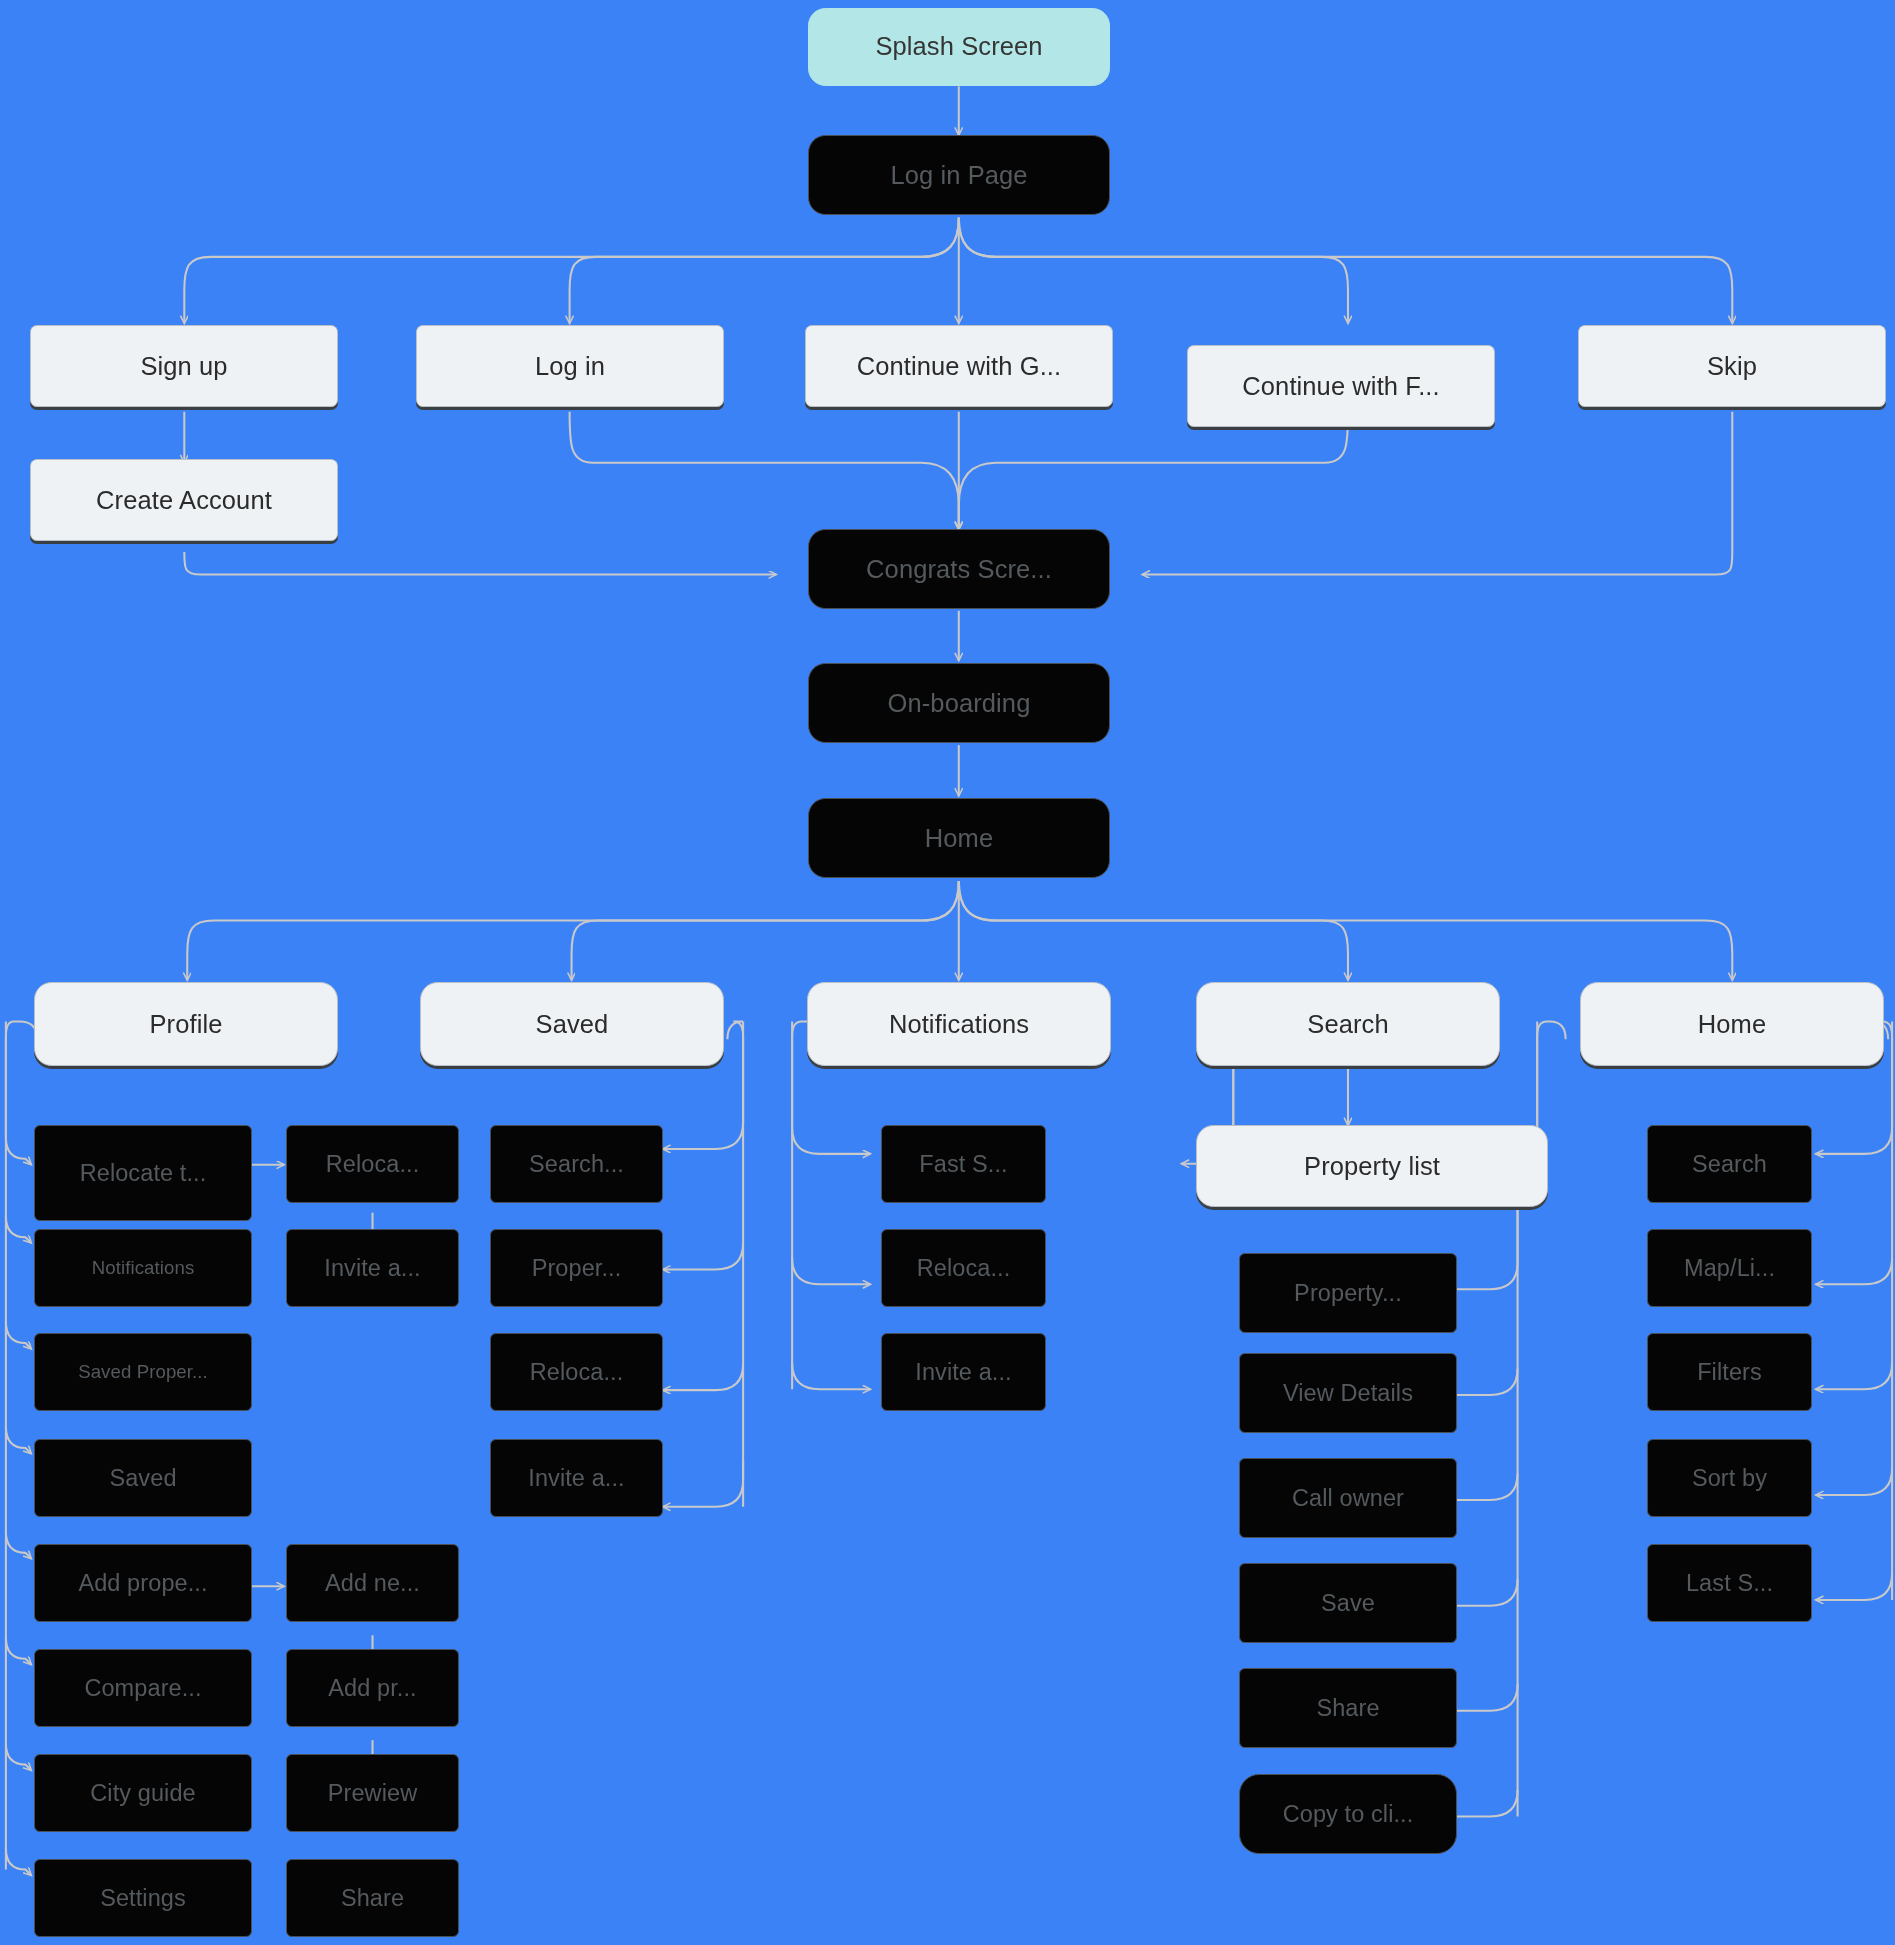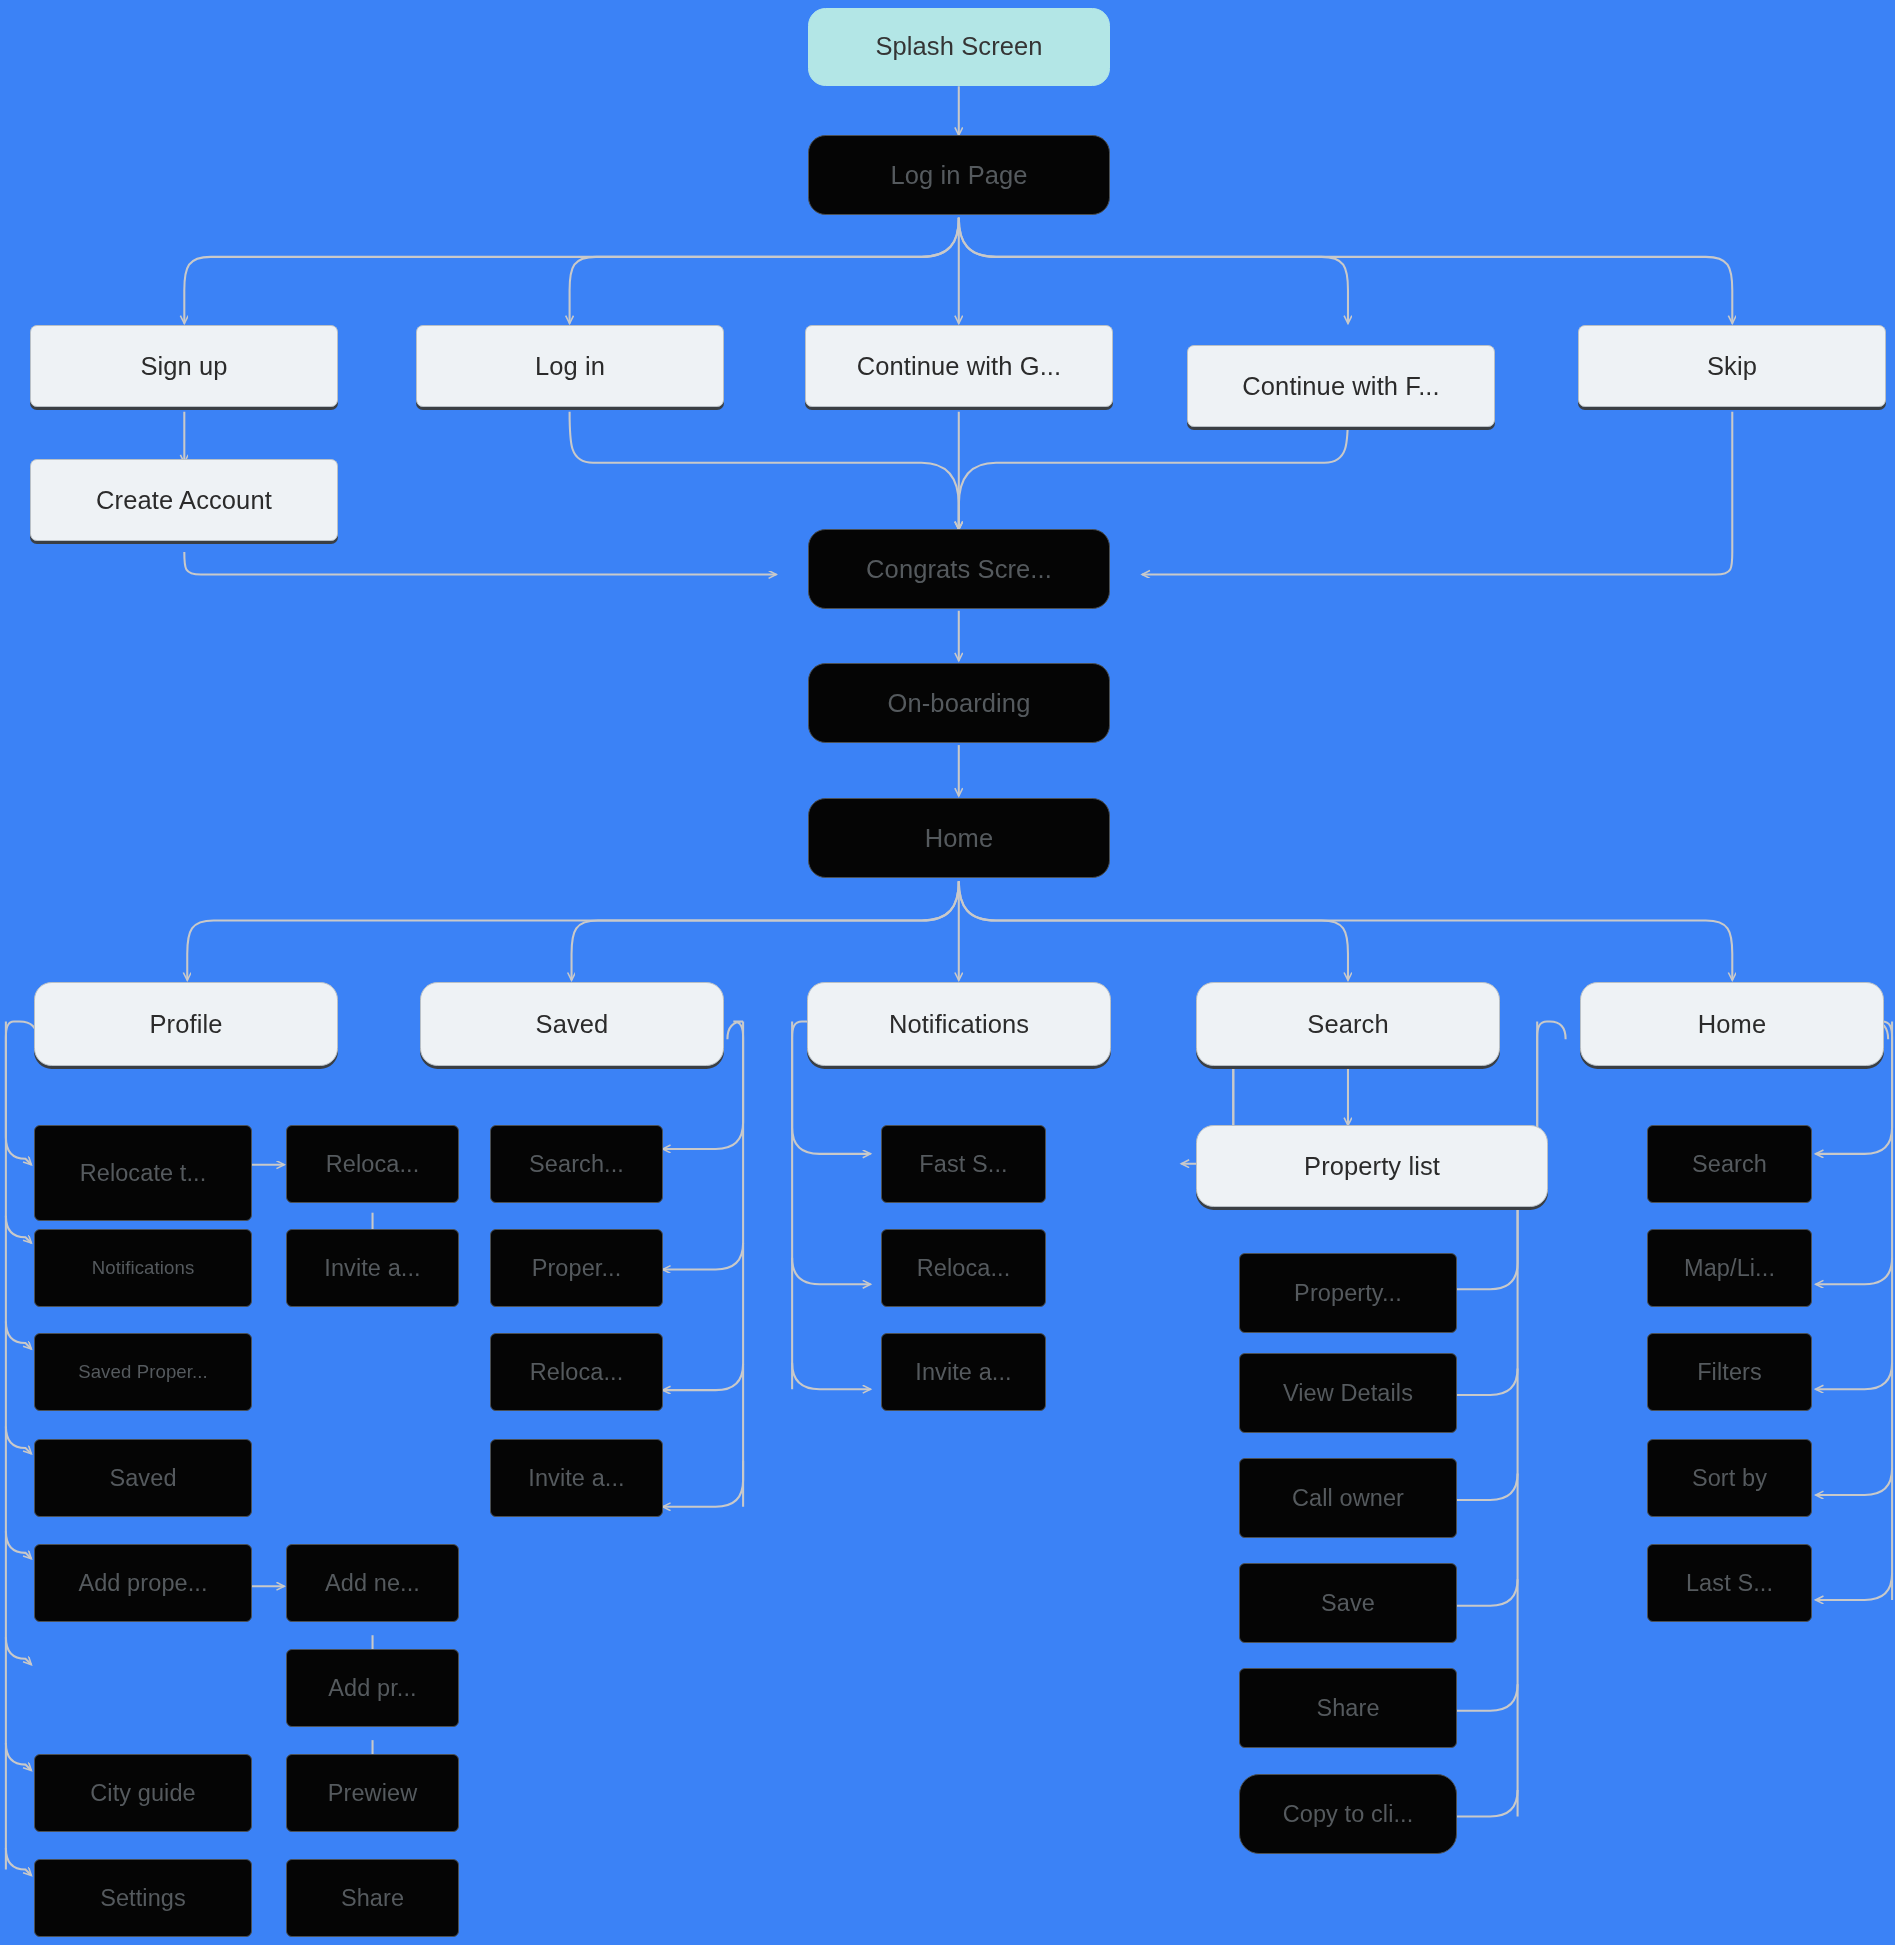--- a/index.html
+++ b/index.html
@@ -193,20 +193,21 @@
 
   <div class="node light rad-pill fs-26" style="left:1196px; top:982px; width:304px; height:84px;">Search</div>
 
   <div class="node light rad-pill fs-26" style="left:1580px; top:982px; width:304px; height:84px;">Home</div>
 
   <div class="node dark rad-small fs-24" style="left:34px; top:1125px; width:218px; height:96px;">Relocate t...</div>
   <div class="node dark rad-small fs-19" style="left:34px; top:1229px; width:218px; height:78px;">Notifications</div>
   <div class="node dark rad-small fs-19" style="left:34px; top:1333px; width:218px; height:78px;">Saved Proper...</div>
   <div class="node dark rad-small fs-24" style="left:34px; top:1439px; width:218px; height:78px;">Saved</div>
   <div class="node dark rad-small fs-24" style="left:34px; top:1544px; width:218px; height:78px;">Add prope...</div>
+  <div class="node dark rad-small fs-24" style="left:34px; top:1649px; width:218px; height:78px;">Compare...</div>
   <div class="node dark rad-small fs-24" style="left:34px; top:1754px; width:218px; height:78px;">City guide</div>
   <div class="node dark rad-small fs-24" style="left:34px; top:1859px; width:218px; height:78px;">Settings</div>
 
   <div class="node dark rad-small fs-24" style="left:286px; top:1125px; width:173px; height:78px;">Reloca...</div>
   <div class="node dark rad-small fs-24" style="left:286px; top:1229px; width:173px; height:78px;">Invite a...</div>
   <div class="node dark rad-small fs-24" style="left:286px; top:1544px; width:173px; height:78px;">Add ne...</div>
   <div class="node dark rad-small fs-24" style="left:286px; top:1649px; width:173px; height:78px;">Add pr...</div>
   <div class="node dark rad-small fs-24" style="left:286px; top:1754px; width:173px; height:78px;">Prewiew</div>
   <div class="node dark rad-small fs-24" style="left:286px; top:1859px; width:173px; height:78px;">Share</div>
 

